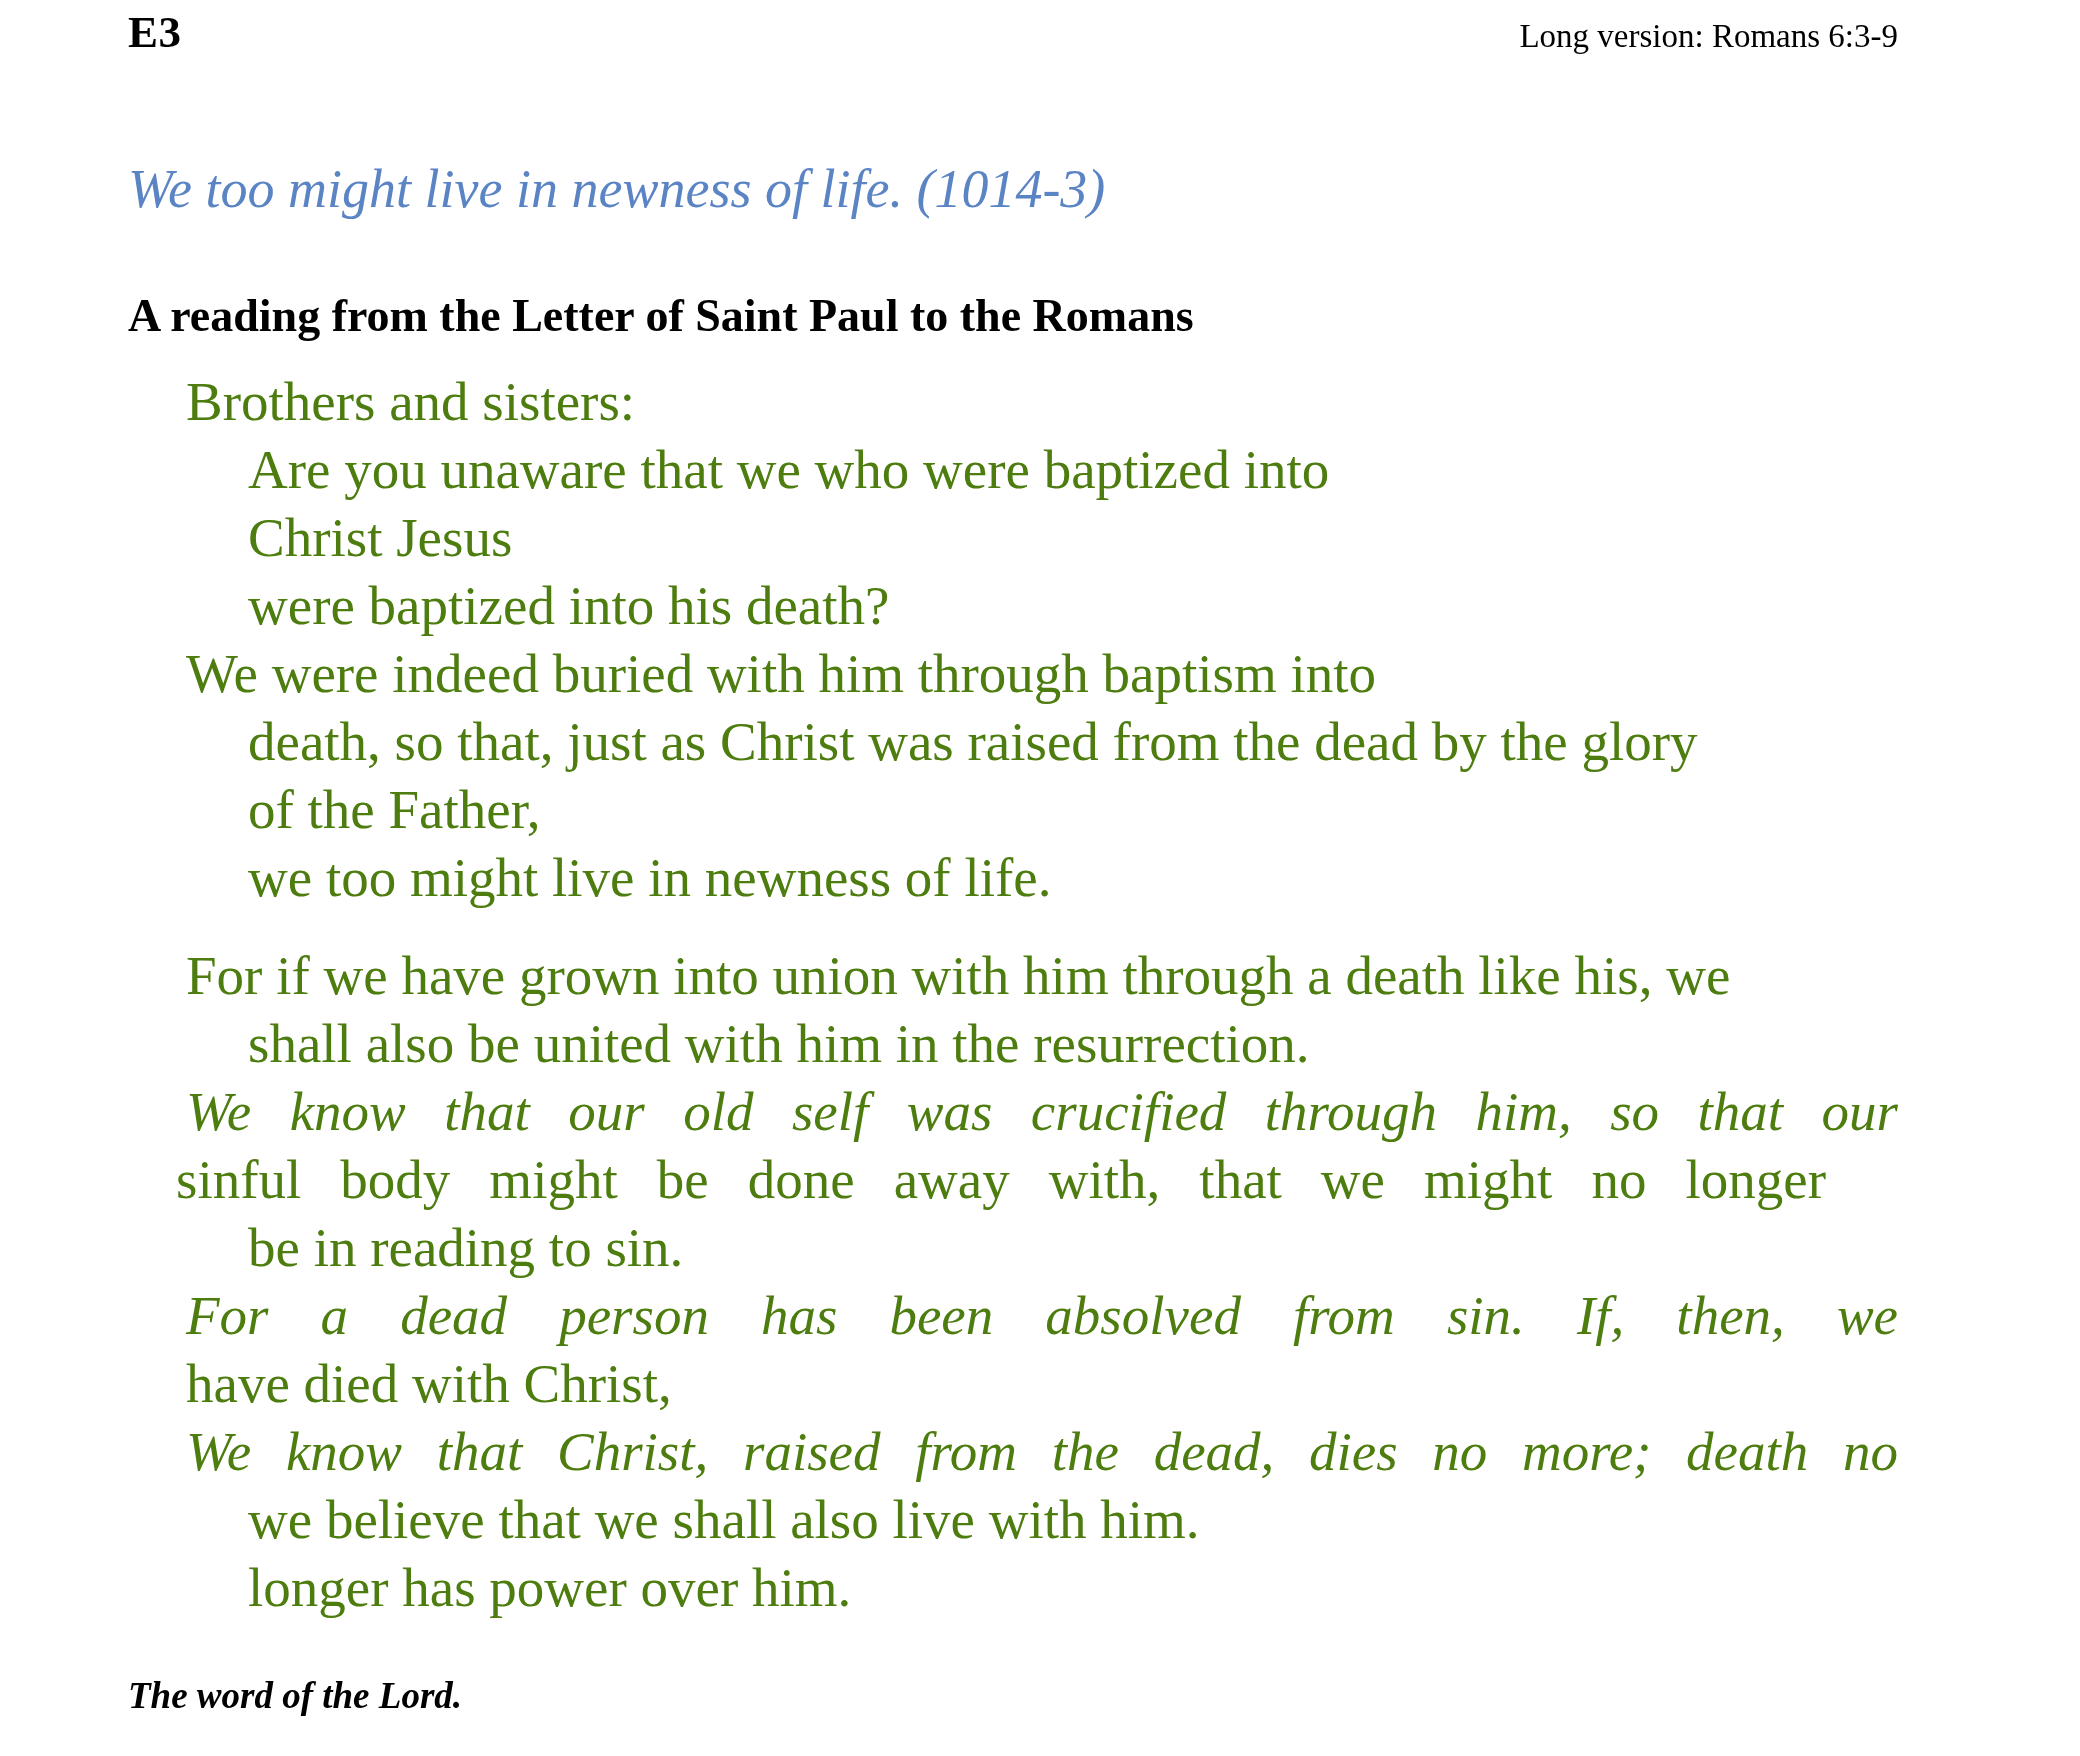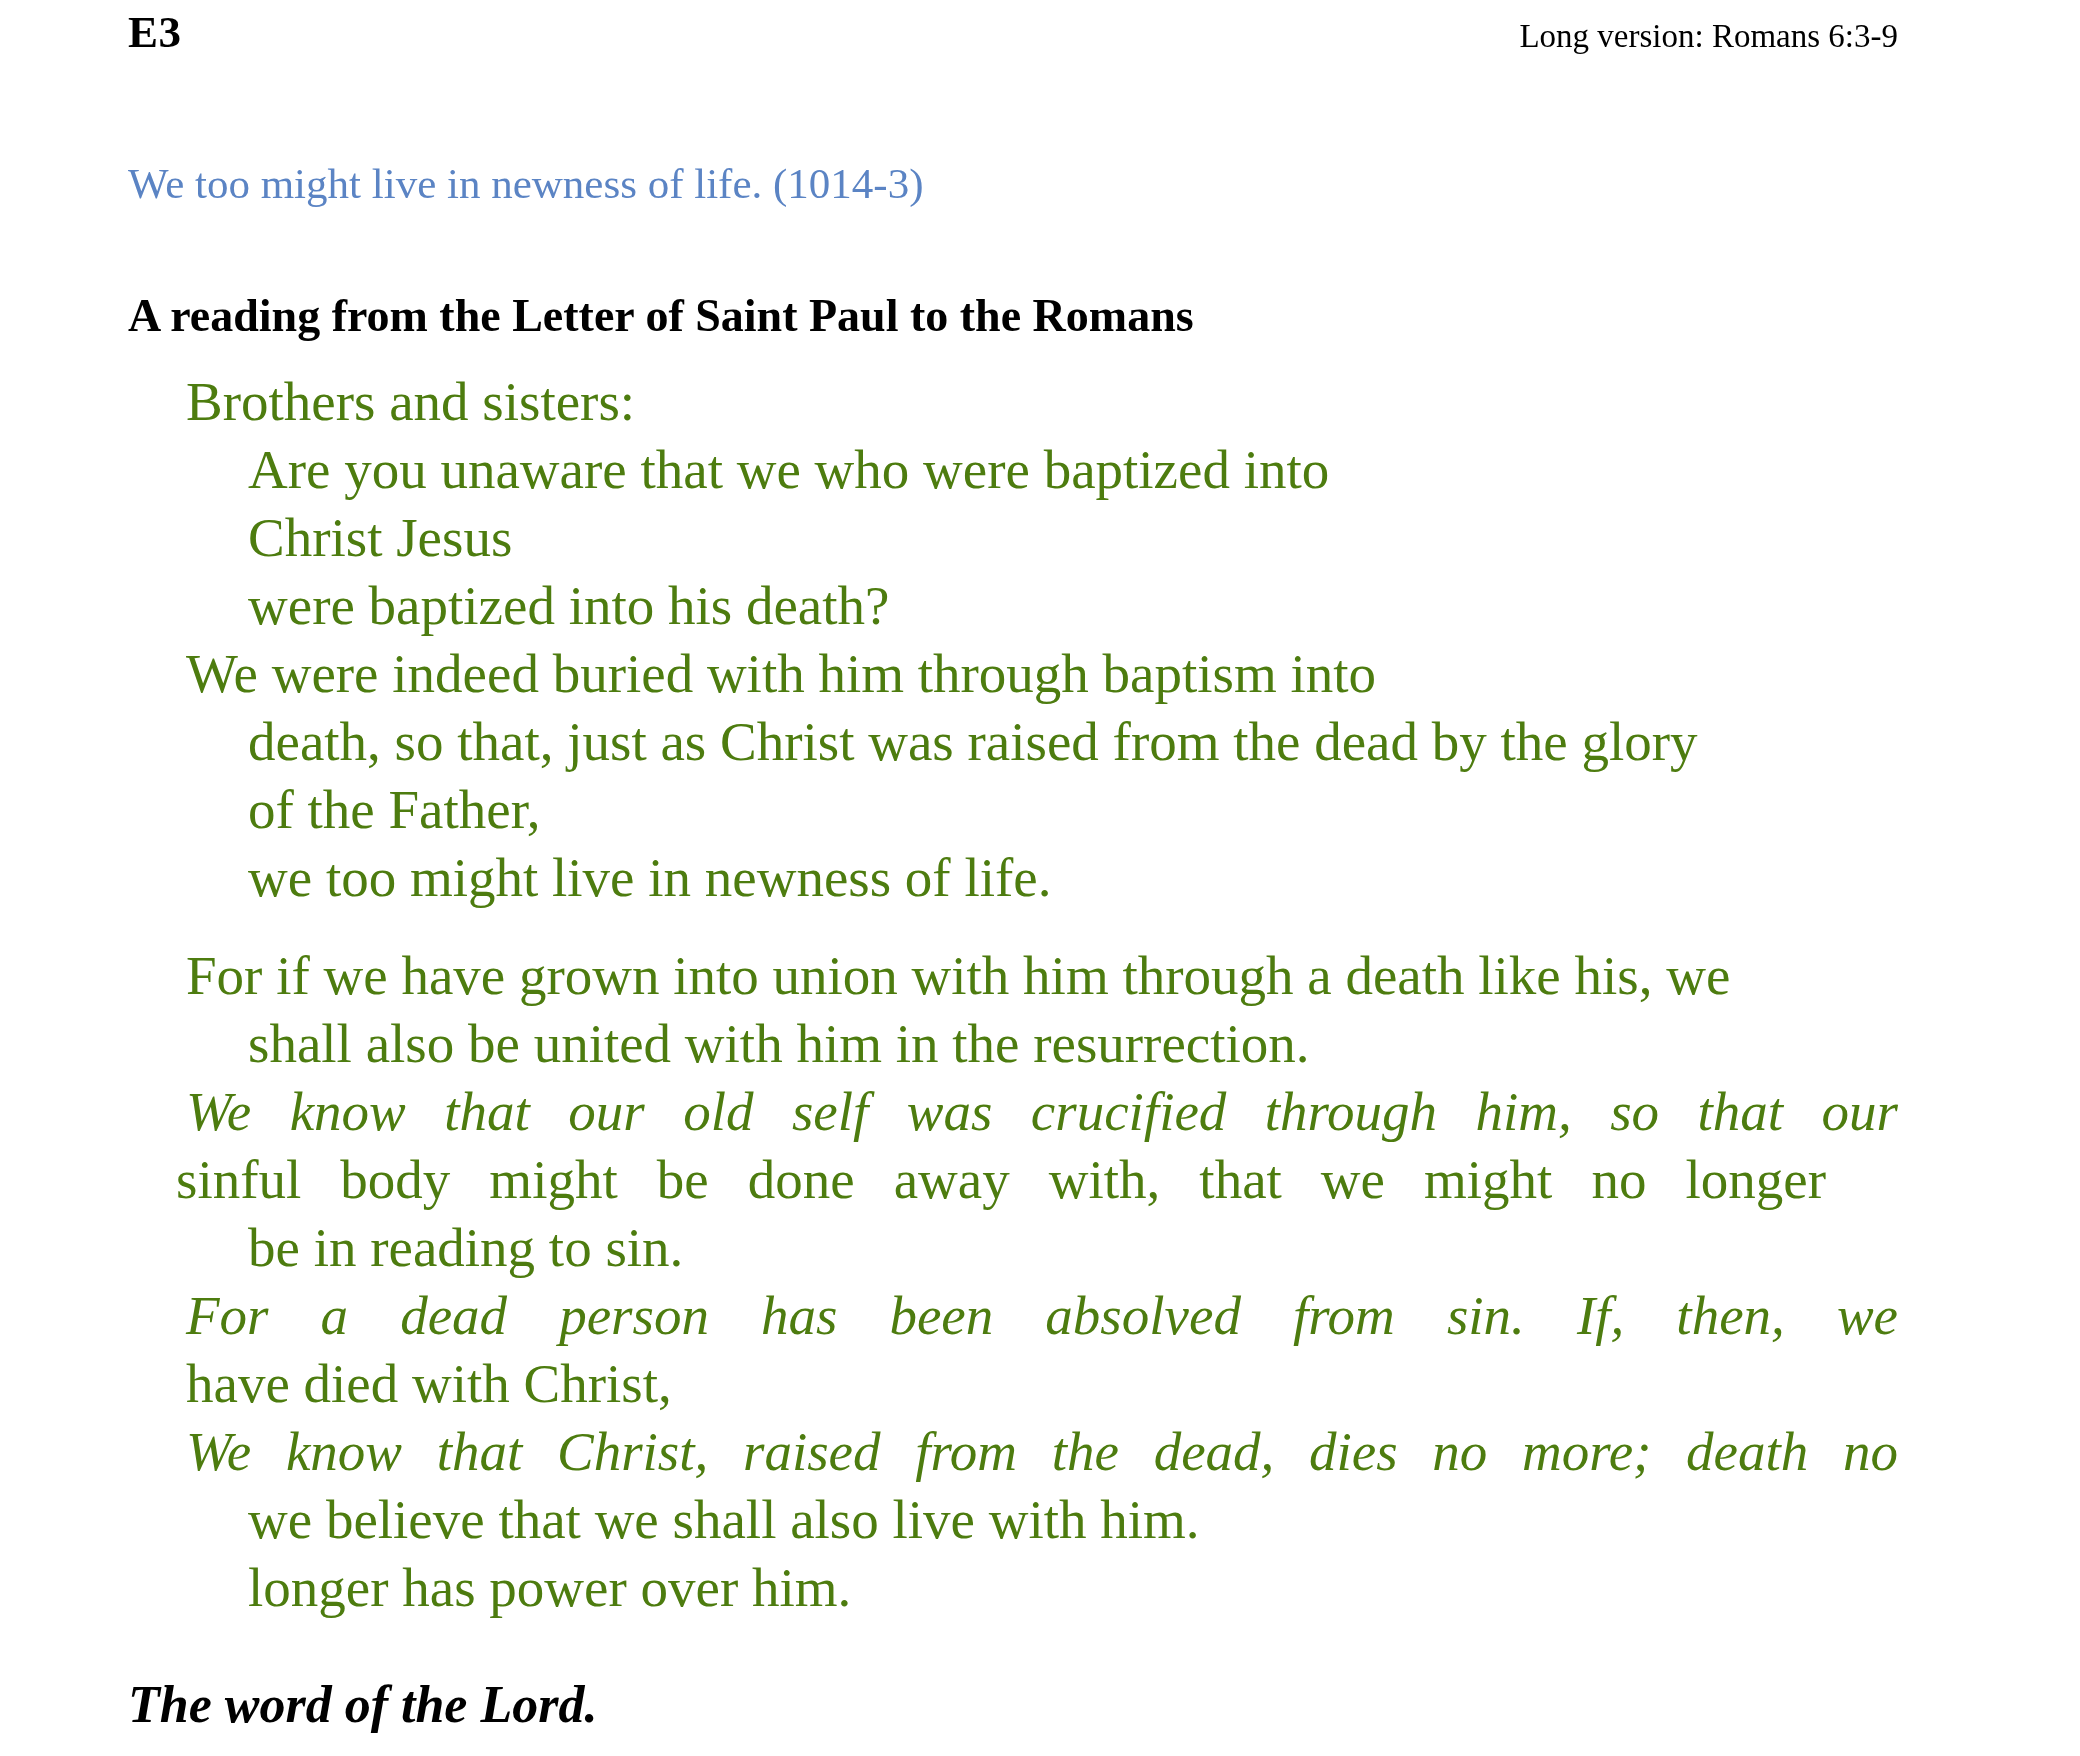--- a/index.html
+++ b/index.html
@@ -46,21 +46,22 @@
     font-weight: normal;
     line-height: 1;
     white-space: nowrap;
   }
 
   
   .antiphon {
     position: absolute;
     left: 128px;
     top: 160px;
-    font-size: 43px;
+    font-size: 54px;
+    font-style: italic;
     color: #5B84C4;
     line-height: 1.1;
     white-space: nowrap;
   }
 
   
   .reading-heading {
     position: absolute;
     left: 128px;
     top: 290px;
@@ -98,21 +99,21 @@
   .just.lvl0 { margin-left: 58px; width: 1712px; font-style: italic; }
   .just.lvl1 { margin-left: 48px; width: 1650px; }
 
   .gap { height: 30px; }
 
   
   .closing {
     position: absolute;
     left: 128px;
     top: 1676px;
-    font-size: 52px;
+    font-size: 37px;
     font-weight: bold;
     font-style: italic;
     line-height: 1.1;
     white-space: nowrap;
   }
 </style>
 </head>
 <body>
 
 <div class="page">

